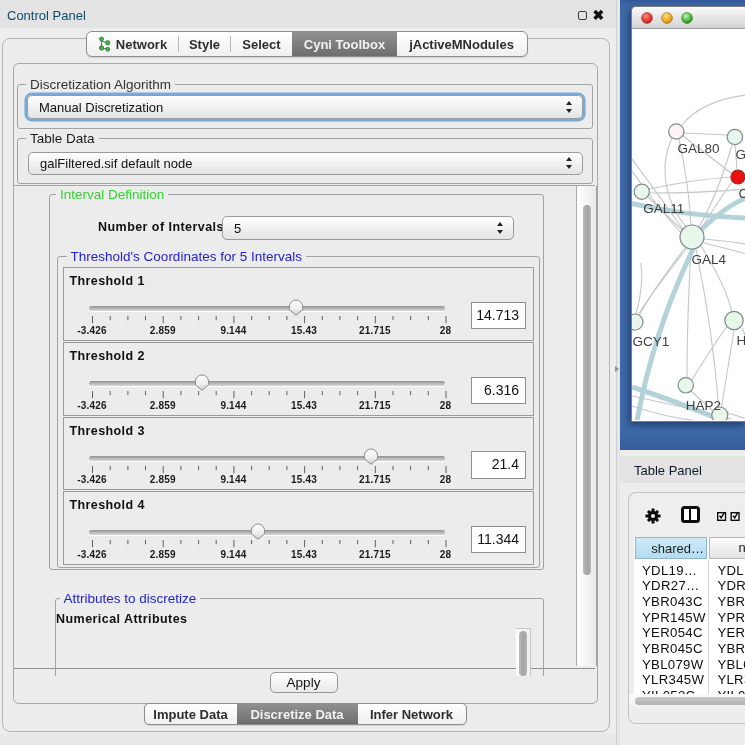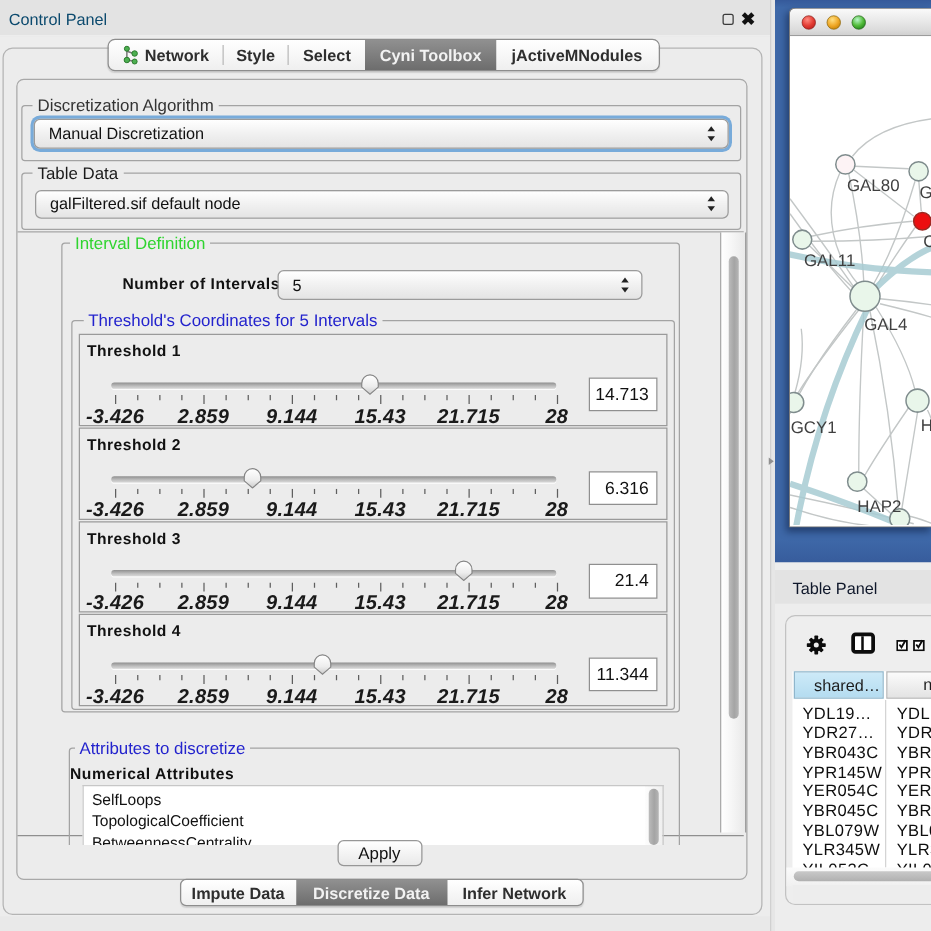--- a/index.html
+++ b/index.html
@@ -27,21 +27,21 @@
 .tab.sel{background:linear-gradient(#909090,#6d6d6d);color:#f2f2f2;}
 .tsep{width:1px;background:#b9b9b9;margin:4px 0;}
 .thbox{position:absolute;border:1px solid #9a9a9a;background:#ececec;}
 .thtitle{position:absolute;left:6px;top:6px;font-size:12.5px;font-weight:bold;color:#111;letter-spacing:0.4px;}
 .groove{position:absolute;left:88px;width:357px;height:5px;border-radius:3px;
   background:linear-gradient(#8f8f8f,#c0c0c0 60%,#d8d8d8);
   box-shadow:0 1px 0 rgba(255,255,255,0.9);}
 .vfield{position:absolute;left:407.5px;top:33.5px;width:47px;height:25.5px;background:#fff;
   border:1px solid #8f8f8f;font-size:14px;color:#111;text-align:right;
   line-height:25.5px;padding-right:6px;box-sizing:content-box;}
-.ticklabels{position:absolute;font-size:16px;font-weight:bold;color:#1a1a1a;letter-spacing:0.2px;font-style:italic;}
+.ticklabels{position:absolute;font-size:10px;font-weight:bold;color:#1a1a1a;letter-spacing:0.2px;}
 .tl{position:absolute;transform:translateX(-50%);white-space:nowrap;}
 .thumb{position:absolute;width:16px;height:17px;}
 .scrollthumbv{position:absolute;border-radius:4.5px;
   background:linear-gradient(90deg,#bcbcbc,#a4a4a4 55%,#b5b5b5);}
 </style>
 </head>
 <body>
 
 <div class="abs" id="cpwin" style="left:0;top:0;width:616px;height:733px;background:#ededed;">
 
@@ -291,23 +291,20 @@
         <path d="M1,8.2 A7,7.2 0 0 1 15,8.2 L15,11.3 L8,17.3 L1,11.3 Z" fill="url(#tg3)" stroke="#858585" stroke-width="1"></path>
       </svg>
     <div class="vfield">11.344</div>
   </div>
 
   <div class="abs" style="left:0;top:589px;width:600px;height:86.5px;overflow:hidden;">
     <div class="groupbox" style="left:54.5px;top:9px;width:487px;height:120px;">
       <span class="legend" style="color:#2323cd;left:4px;">Attributes to discretize</span>
     </div>
     <div class="abs" style="left:56px;top:23px;font-size:12.5px;font-weight:bold;color:#111;letter-spacing:0.45px;">Numerical Attributes</div>
-    <div class="abs" style="left:65.5px;top:38.5px;width:449px;height:48px;background:#ffffff;border:1px solid #c7c7c7;border-right:none;font-size:12.5px;color:#111;">
-      <div style="padding:3px 0 0 7px;line-height:17px;">SelfLoops<br>TopologicalCoefficient<br>BetweennessCentrality</div>
-    </div>
     <div class="abs" style="left:515.5px;top:38.5px;width:14px;height:48px;background:linear-gradient(90deg,#fdfdfd,#efefef);border:1px solid #c7c7c7;border-left:none;"></div>
     <div class="scrollthumbv" style="left:518.5px;top:42px;width:8px;height:45px;"></div>
   </div>
 
 
   <div class="abs" style="left:269.5px;top:672px;width:66px;height:19px;border:1px solid #979797;border-radius:5px;background:linear-gradient(#ffffff,#e9e9e9);font-size:13.5px;color:#111;text-align:center;line-height:19px;">Apply</div>
 
   <div class="tabbar" style="left:143.5px;top:703px;width:321px;height:20px;border-radius:5px;">
     <div class="tab" style="width:92px;">Impute Data</div>
     <div class="tab sel" style="width:121px;">Discretize Data</div>

